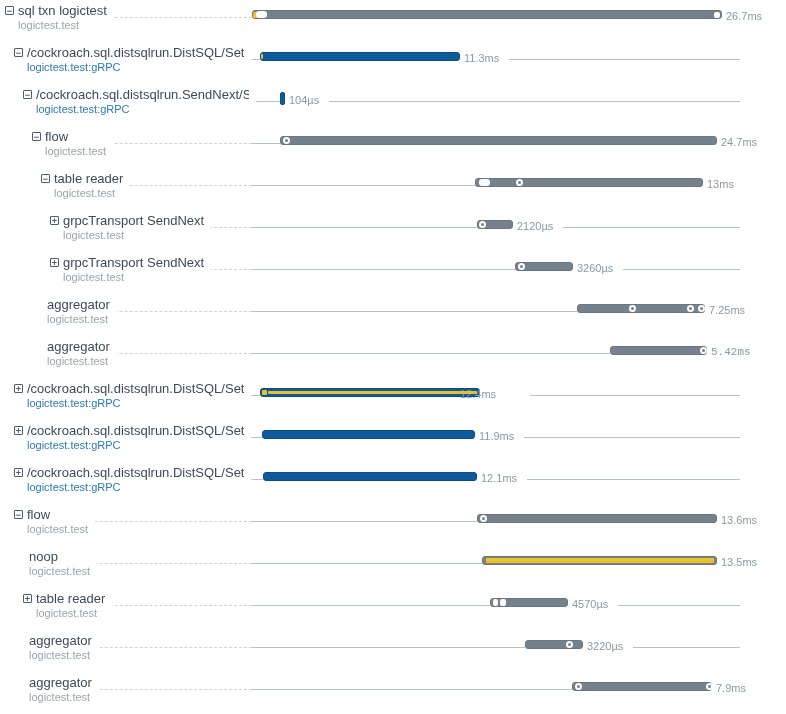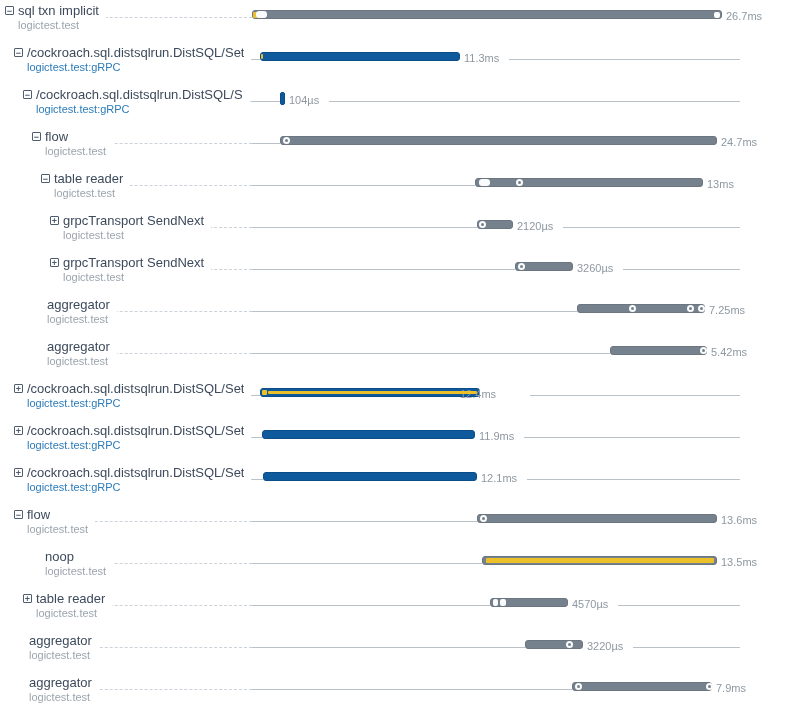--- a/index.html
+++ b/index.html
@@ -37,21 +37,21 @@
 </style>
 </head>
 <body>
 
 <div id="viewport">
     <div class="row" style="top: 2px;">
       <div class="leader"></div>
       <div class="label" style="left: 5px;">
         <div class="tline">
           <span class="toggle">−</span>
-          <span class="title" style="max-width: 231px;">sql txn implicit</span>
+          <span class="title" style="max-width: 231px;">sql txn logictest</span>
         </div>
         <div class="sub" style="margin-left: 13px;">logictest.test</div>
       </div>
       <div class="bar gray" style="left: 252px; width: 470px;"></div>
       <div class="accent" style="left: 253px; width: 5px; height: 6px; top: 9.5px;"></div>
       <div class="mk pill" style="left: 256px;"></div>
       <div class="mk sq" style="left: 714px;"></div>
       <span class="dur" style="left: 726px;">26.7ms</span>
     </div>
     <div class="row" style="top: 44px;">
@@ -68,21 +68,21 @@
       <div class="accent" style="left: 261px; width: 2px; height: 5px; top: 10px;"></div>
       <span class="dur" style="left: 464px;">11.3ms</span>
       <div class="trail" style="left: 509px; width: 231px;"></div>
     </div>
     <div class="row" style="top: 86px;">
       <div class="leader"></div>
       <div class="lead" style="left: 252px; width: 28px;"></div>
       <div class="label" style="left: 23px;">
         <div class="tline">
           <span class="toggle">−</span>
-          <span class="title" style="max-width: 213px;">/cockroach.sql.distsqlrun.DistSQL/S</span>
+          <span class="title" style="max-width: 213px;">/cockroach.sql.distsqlrun.SendNext/S</span>
         </div>
         <div class="sub grpc" style="margin-left: 13px;">logictest.test:gRPC</div>
       </div>
       <div class="bar blue tall" style="left: 280px; width: 5px;"></div>
       <span class="dur" style="left: 289px;">104µs</span>
       <div class="trail" style="left: 329px; width: 411px;"></div>
     </div>
     <div class="row" style="top: 128px;">
       <div class="leader"></div>
       <div class="lead" style="left: 252px; width: 28px;"></div>
@@ -161,21 +161,21 @@
       <div class="leader"></div>
       <div class="lead" style="left: 252px; width: 358px;"></div>
       <div class="label" style="left: 47px;">
         <div class="tline">
           <span class="title" style="max-width: 202px;">aggregator</span>
         </div>
         <div class="sub" style="margin-left: 0px;">logictest.test</div>
       </div>
       <div class="bar gray" style="left: 610px; width: 97px;"></div>
       <div class="mk dot" style="left: 700px;"></div>
-      <span class="dur" style="left: 711px;">5.42ms</span>
+      <span class="dur" style="left: 711px; font-family: Liberation Mono, monospace;">5.42ms</span>
     </div>
     <div class="row" style="top: 380px;">
       <div class="leader"></div>
       <div class="lead" style="left: 252px; width: 8px;"></div>
       <div class="label" style="left: 14px;">
         <div class="tline">
           <span class="toggle">+</span>
           <span class="title" style="max-width: 222px;">/cockroach.sql.distsqlrun.DistSQL/Set</span>
         </div>
         <div class="sub grpc" style="margin-left: 13px;">logictest.test:gRPC</div>
@@ -224,21 +224,21 @@
         </div>
         <div class="sub" style="margin-left: 13px;">logictest.test</div>
       </div>
       <div class="bar gray" style="left: 477px; width: 240px;"></div>
       <div class="mk dot" style="left: 480px;"></div>
       <span class="dur" style="left: 721px;">13.6ms</span>
     </div>
     <div class="row" style="top: 548px;">
       <div class="leader"></div>
       <div class="lead" style="left: 252px; width: 230px;"></div>
-      <div class="label" style="left: 45px;">
+      <div class="label" style="left: 29px;">
         <div class="tline">
           <span class="title" style="max-width: 220px;">noop</span>
         </div>
         <div class="sub" style="margin-left: 0px;">logictest.test</div>
       </div>
       <div class="bar gray" style="left: 482px; width: 235px;"></div>
       <div class="accent" style="left: 486px; width: 228px; height: 5px; top: 10px;"></div>
       <span class="dur" style="left: 721px;">13.5ms</span>
     </div>
     <div class="row" style="top: 590px;">

